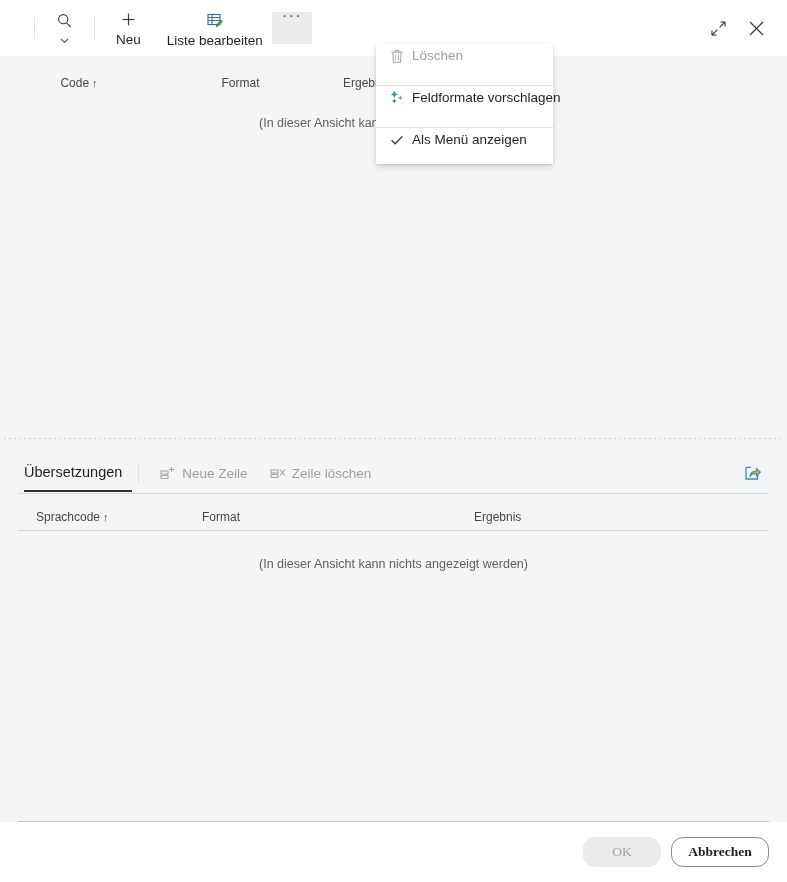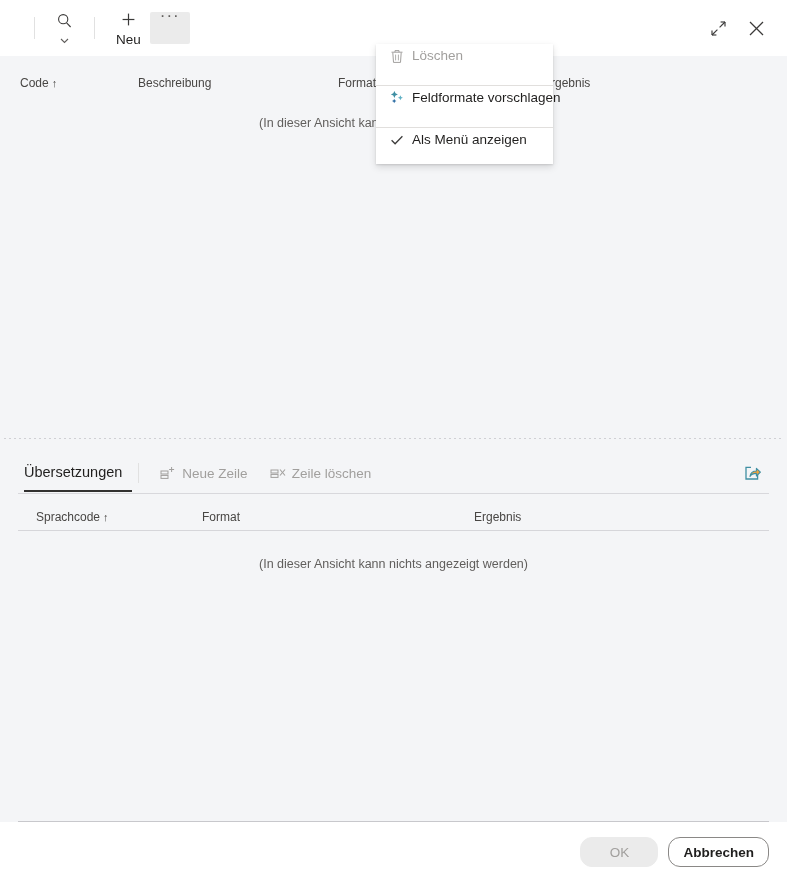--- a/index.html
+++ b/index.html
@@ -139,20 +139,21 @@
 
   .grid-head {
     display: flex;
     padding: 0 20px;
     box-sizing: border-box;
     font-size: 12px;
     color: #484644;
     height: 40px;
     align-items: flex-end;
     padding-bottom: 6px;
+    text-align: center;
   }
   .col {
     font-size: 12px;
     color: #484644;
     white-space: nowrap;
   }
   .sort-arrow {
     font-size: 11px;
     margin-left: 3px;
   }
@@ -255,21 +256,21 @@
     align-items: center;
     justify-content: flex-end;
     padding-right: 18px;
     gap: 10px;
     box-sizing: border-box;
   }
   .btn {
     min-width: 78px;
     height: 30px;
     font-size: 13.5px;
-    font-family: Liberation Sans, sans-serif;
+    font-family: Liberation Serif, serif;
     padding: 0 14px;
     cursor: pointer;
     border-radius: 12px;
   }
   .btn-ok {
     background: #ebebeb;
     border: 1px solid #ebebeb;
     color: #a19f9d;
     cursor: default;
   }
@@ -310,20 +311,32 @@
     <button class="tb-btn">
       <span>
         <svg width="15" height="15" viewBox="0 0 15 15">
           <line x1="7.5" y1="1.6" x2="7.5" y2="13.4" stroke="#3b3a39" stroke-width="1.2"></line>
           <line x1="1.6" y1="7.5" x2="13.4" y2="7.5" stroke="#3b3a39" stroke-width="1.2"></line>
         </svg>
       </span>
       <span class="lbl">Neu</span>
     </button>
 
+    <button class="tb-btn" style="margin-left:8px;">
+      <span>
+        <svg width="16" height="16" viewBox="0 0 16 16">
+          <rect x="1" y="2.5" width="12" height="10" fill="none" stroke="#2b6ca3" stroke-width="1.1"></rect>
+          <line x1="1" y1="5.6" x2="13" y2="5.6" stroke="#2b6ca3" stroke-width="1"></line>
+          <line x1="1" y1="8.6" x2="13" y2="8.6" stroke="#2b6ca3" stroke-width="1"></line>
+          <line x1="5" y1="2.5" x2="5" y2="12.5" stroke="#2b6ca3" stroke-width="1"></line>
+          <path d="M9.5 12.8 L14.2 8.1 L15.6 9.5 L10.9 14.2 L9.2 14.6 Z" fill="#4a9c3e" stroke="#2f7a28" stroke-width="0.7"></path>
+        </svg>
+      </span>
+      <span class="lbl">Liste bearbeiten</span>
+    </button>
 
     <button class="tb-btn active" style="padding:0 10px;">
       <span class="dots">···</span>
     </button>
 
     <div class="spacer"></div>
 
     <button class="icon-btn">
       <span>
         <svg width="17" height="17" viewBox="0 0 17 17">
@@ -346,23 +359,20 @@
       </span>
     </button>
   </div>
 
   <div class="content">
 
     <div class="upper-pane">
       <div class="grid-head">
         <div class="col" style="width:118px;">
           <span>Code</span><span class="sort-arrow">↑</span>
-        </div>
-        <div class="col" style="width:200px;">
-          <span>Beschreibung</span>
         </div>
         <div class="col" style="width:205px;">
           <span>Format</span>
         </div>
         <div class="col">
           <span>Ergebnis</span>
         </div>
       </div>
       <div class="empty-msg">(In dieser Ansicht kann nichts angezeigt werden)</div>
     </div>

